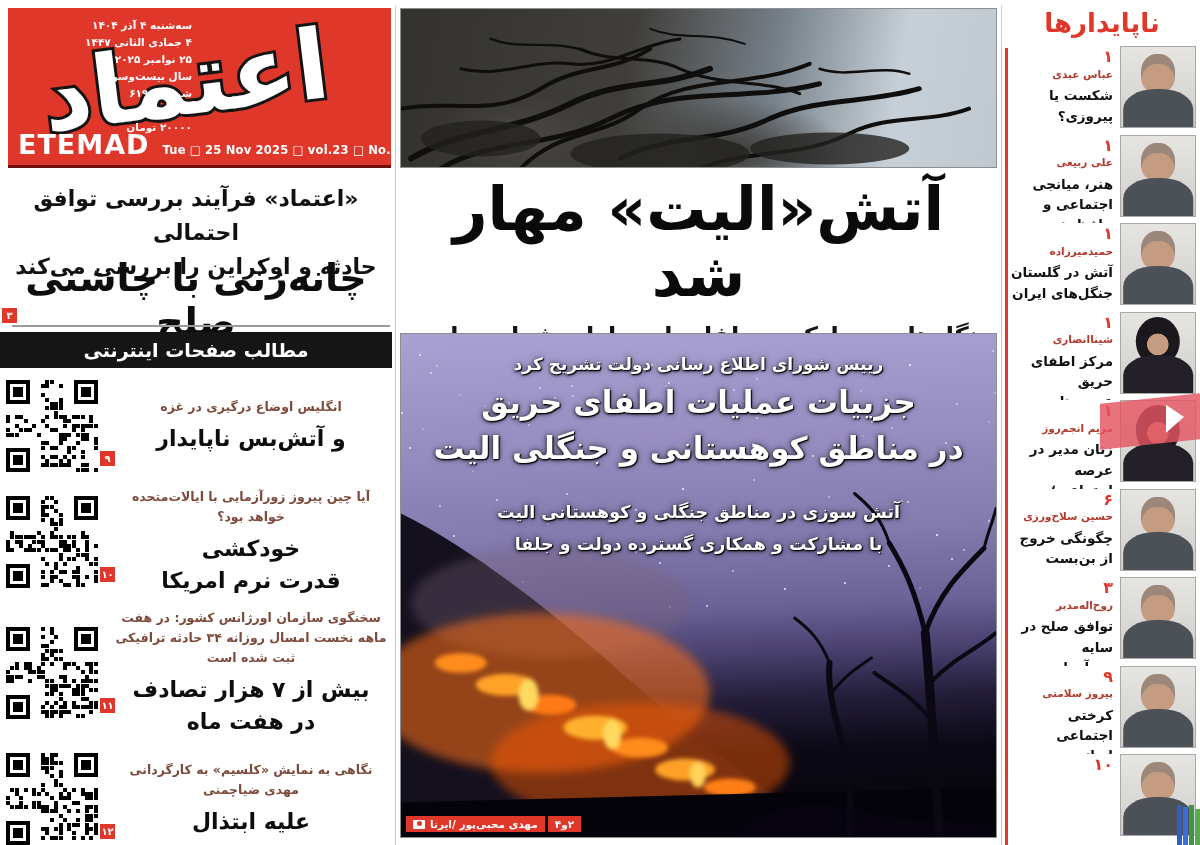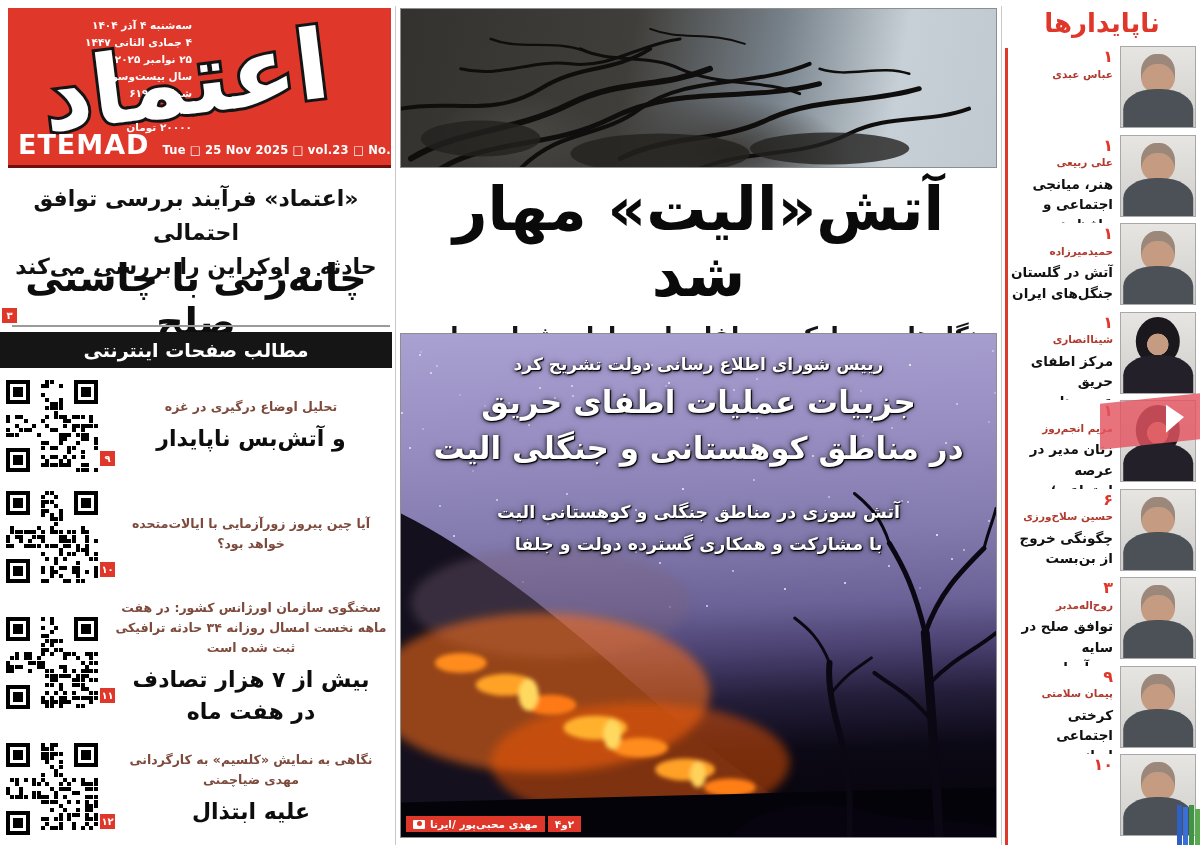--- a/index.html
+++ b/index.html
@@ -259,21 +259,21 @@
             <i style="left:74.5px;top:83.2px"></i>
             <i style="left:78.8px;top:83.2px"></i>
             <i style="left:70.1px;top:87.6px"></i>
             <i style="left:74.5px;top:87.6px"></i>
             <i style="left:78.8px;top:87.6px"></i>
             <i style="left:87.6px;top:87.6px"></i>
           </div>
         <span class="badge qr-badge">۹</span>
       </div>
       <div class="qr-text">
-        <div class="qr-kicker">تحلیل اوضاع درگیری در غزه</div>
+        <div class="qr-kicker">انگلیس اوضاع درگیری در غزه</div>
         <div class="qr-title">
           <div>و آتش‌بس ناپایدار</div>
         </div>
       </div>
     </div>
     <div class="qr-card">
       <div class="qr-wrap">
         <div class="qr">
             <b class="f tl"></b>
             <b class="f tr"></b>
@@ -387,20 +387,24 @@
             <i style="left:39.4px;top:87.6px"></i>
             <i style="left:56.9px;top:87.6px"></i>
             <i style="left:61.3px;top:87.6px"></i>
             <i style="left:70.1px;top:87.6px"></i>
             <i style="left:74.5px;top:87.6px"></i>
           </div>
         <span class="badge qr-badge">۱۰</span>
       </div>
       <div class="qr-text">
         <div class="qr-kicker">آیا چین پیروز زورآزمایی با ایالات‌متحده خواهد بود؟</div>
+        <div class="qr-title">
+          <div>خودکشی</div>
+          <div>قدرت نرم امریکا</div>
+        </div>
       </div>
     </div>
     <div class="qr-card">
       <div class="qr-wrap">
         <div class="qr">
             <b class="f tl"></b>
             <b class="f tr"></b>
             <b class="f bl"></b>
             <i style="left:35.0px;top:0.0px"></i>
             <i style="left:43.8px;top:0.0px"></i>
@@ -835,20 +839,21 @@
   </div>
 
   <div class="notes-title">ناپایدار‌ها</div>
   <div class="notes-list">
 
     <div class="note-item">
       <div class="avatar"></div>
       <div class="note-text">
         <div class="note-page">۱</div>
         <div class="note-author">عباس عبدی</div>
+        <div class="note-title">شکست یا پیروزی؟</div>
       </div>
     </div>
     <div class="note-item">
       <div class="avatar"></div>
       <div class="note-text">
         <div class="note-page">۱</div>
         <div class="note-author">علی ربیعی</div>
         <div class="note-title">هنر، میانجی اجتماعی و حافظ هویت ایرانی</div>
       </div>
     </div>
@@ -889,21 +894,21 @@
       <div class="note-text">
         <div class="note-page">۳</div>
         <div class="note-author">روح‌اله‌مدبر</div>
         <div class="note-title">توافق صلح در سایه زورآزمایی امریکا و انگلیس</div>
       </div>
     </div>
     <div class="note-item">
       <div class="avatar"></div>
       <div class="note-text">
         <div class="note-page">۹</div>
-        <div class="note-author">پیمان سلامتی</div>
+        <div class="note-author">پیروز سلامتی</div>
         <div class="note-title">کرختی اجتماعی ایرانی</div>
       </div>
     </div>
     <div class="note-item">
       <div class="avatar"></div>
       <div class="note-text">
         <div class="note-page">۱۰</div>
         <div class="note-author"></div>
         <div class="note-title"></div>
       </div>

